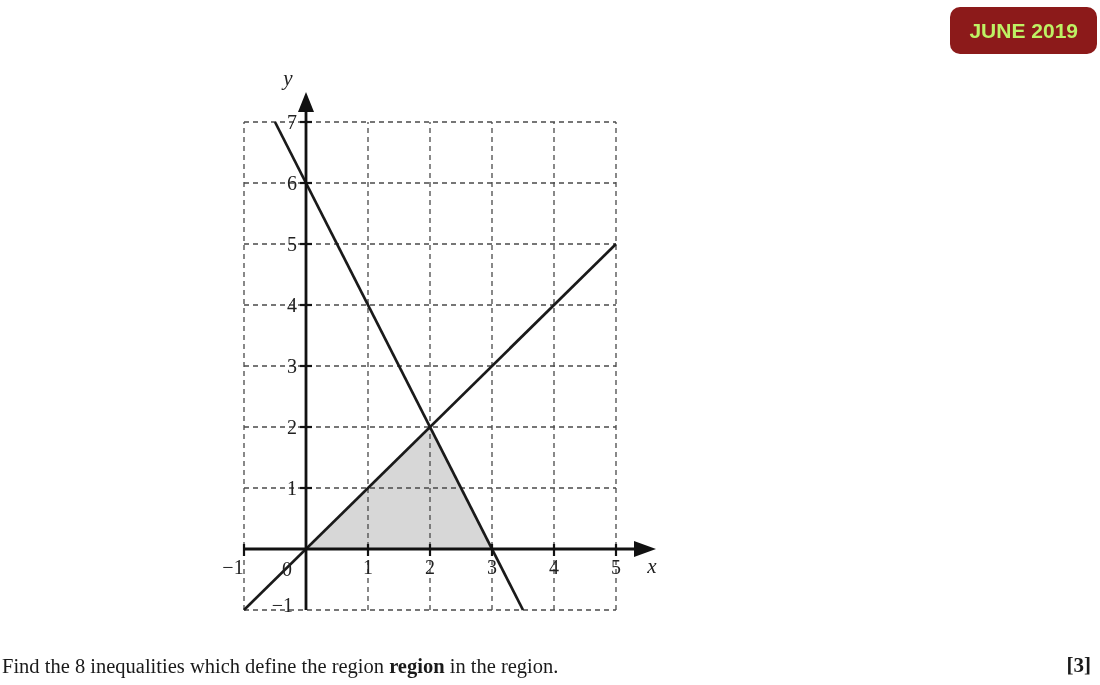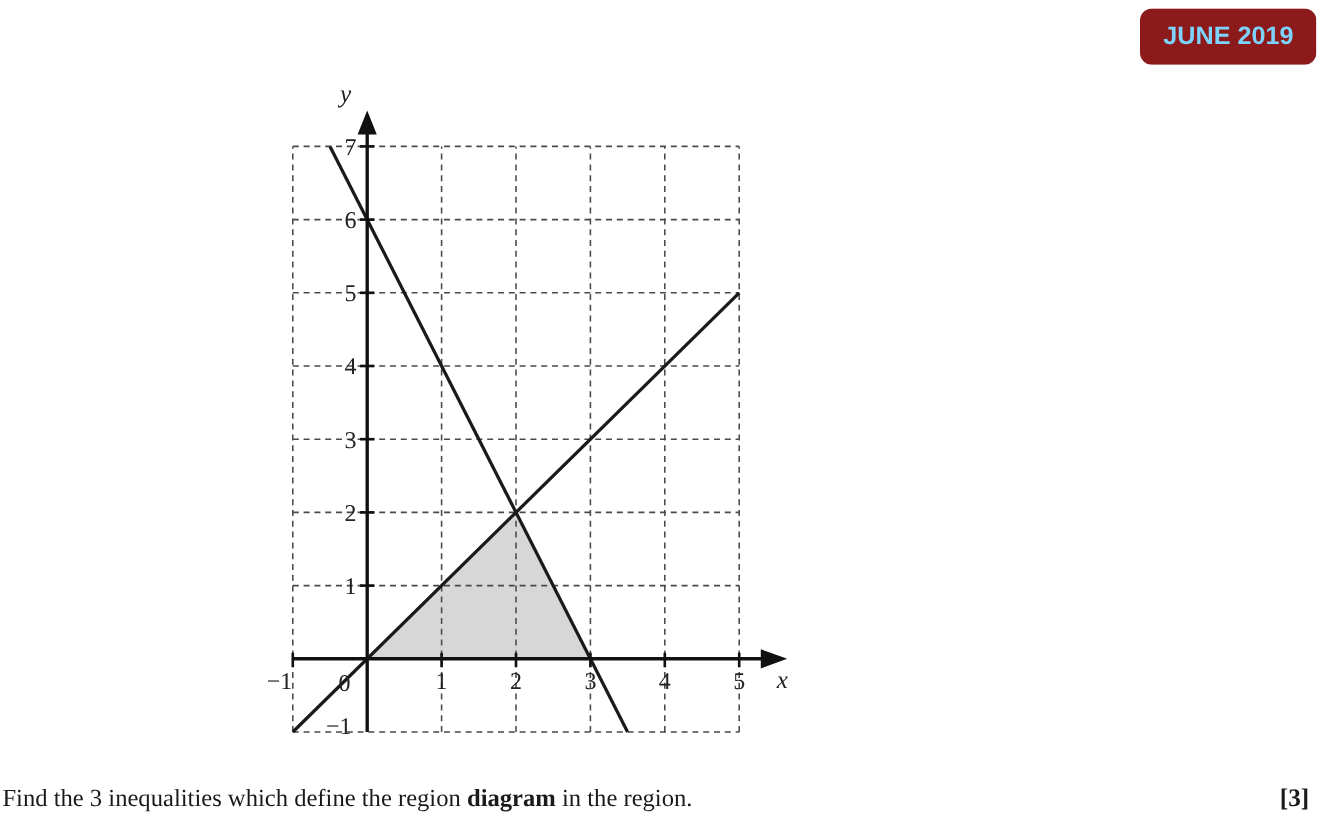--- a/index.html
+++ b/index.html
@@ -3,21 +3,21 @@
 <meta charset="utf-8">
 <style>
   html,body{margin:0;padding:0;background:#ffffff;}
   .page{position:relative;width:1100px;height:685px;background:#fff;overflow:hidden;
         font-family:"Liberation Serif", serif;}
   
   .badge{position:absolute;top:7px;right:3px;height:47px;display:flex;align-items:stretch;
          border-radius:10px;overflow:hidden;font-family:"Liberation Sans", sans-serif;
          font-weight:bold;font-size:21px;}
   .badge-seg{display:flex;align-items:center;justify-content:center;white-space:nowrap;}
-  .badge-seg.maroon{background:var(--badge-bg,#8c1a1a);color:#7dd3fc;padding:0 19px;}
+  .badge-seg.maroon{background:var(--badge-bg,#8c1a1a);color:#bef264;padding:0 19px;}
   .badge-seg.white{background:#ffffff;color:#111111;padding:0 14px;}
   
   #graph{position:absolute;left:0;top:0;}
   
   .question{position:absolute;left:2px;top:655px;font-size:20.5px;color:#1a1a1a;}
   .question b{font-weight:bold;}
   .marks{position:absolute;right:9px;top:653px;font-size:21px;font-weight:bold;color:#1a1a1a;}
 </style>
 </head>
 <body>
@@ -78,18 +78,18 @@
       <text x="297" y="251" text-anchor="end" font-size="20" fill="#222" font-family="&quot;Liberation Serif&quot;, serif" font-style="normal">5</text>
       <line x1="300" y1="183" x2="312" y2="183" stroke="#111" stroke-width="2.2"></line>
       <text x="297" y="190" text-anchor="end" font-size="20" fill="#222" font-family="&quot;Liberation Serif&quot;, serif" font-style="normal">6</text>
       <line x1="300" y1="122" x2="312" y2="122" stroke="#111" stroke-width="2.2"></line>
       <text x="297" y="129" text-anchor="end" font-size="20" fill="#222" font-family="&quot;Liberation Serif&quot;, serif" font-style="normal">7</text>
       <text x="652" y="573" text-anchor="middle" font-size="21" fill="#222" font-family="&quot;Liberation Serif&quot;, serif" font-style="italic">x</text>
       <text x="288" y="85" text-anchor="middle" font-size="21" fill="#222" font-family="&quot;Liberation Serif&quot;, serif" font-style="italic">y</text>
     </svg>
 
   <div class="question">
-    <span>Find the 3 inequalities which define the region </span><b>diagram</b><span> in the region.</span>
+    <span>Find the 8 inequalities which define the region </span><b>region</b><span> in the region.</span>
   </div>
 
   <div class="marks">[3]</div>
 
 </div>
 
 </body></html>

